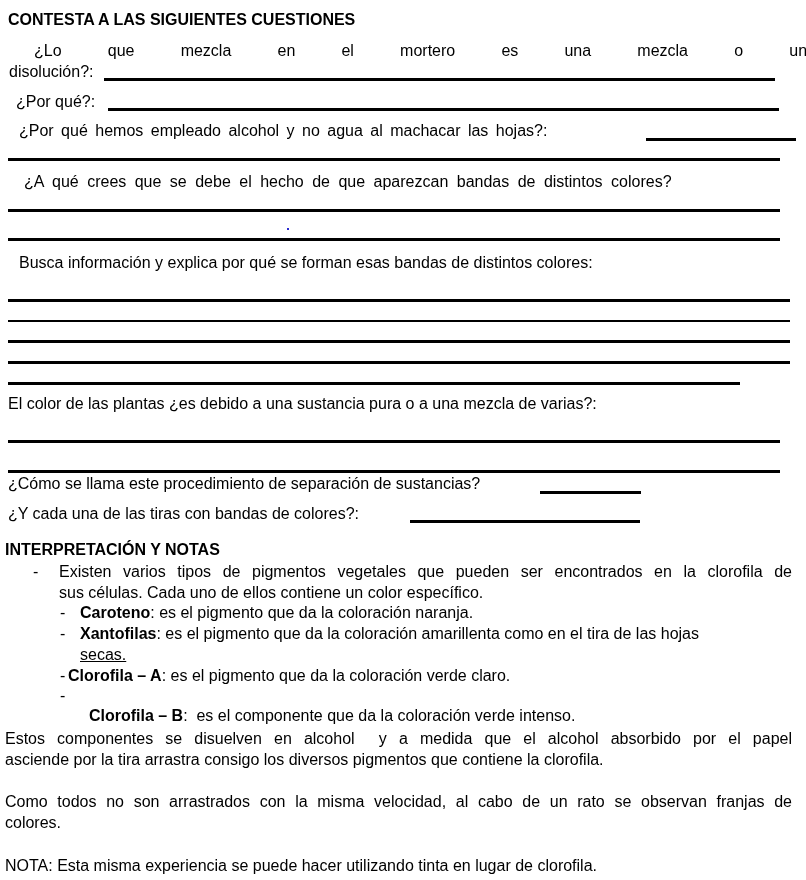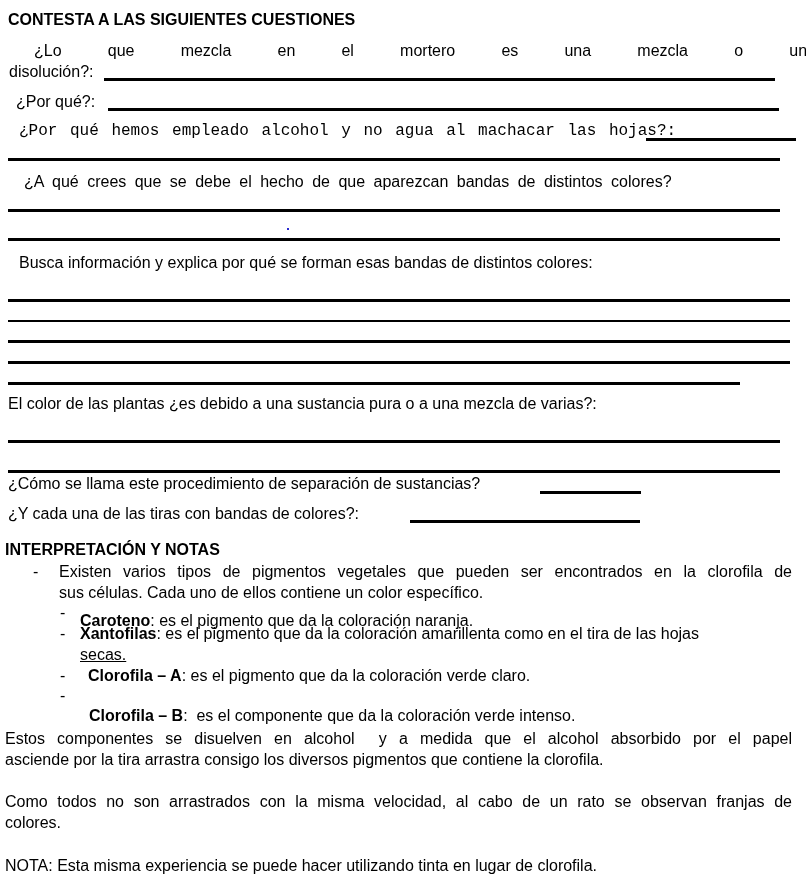--- a/index.html
+++ b/index.html
@@ -29,21 +29,21 @@
   <span>mezcla</span>
   <span>o</span>
   <span>una</span>
 </div>
 <div class="abs" style="left:9px; top:62px;">disolución?:</div>
 <div class="rule" style="left:104px; top:78px; width:671px;"></div>
 
 <div class="abs" style="left:16px; top:92px;">¿Por qué?:</div>
 <div class="rule" style="left:108px; top:108px; width:671px;"></div>
 
-<div class="abs" style="left:19px; top:121px; word-spacing:3px;font-family:Liberation Mono, monospace;">¿Por qué hemos empleado alcohol y no agua al machacar las hojas?:</div>
+<div class="abs" style="left:19px; top:121px; word-spacing:3px;">¿Por qué hemos empleado alcohol y no agua al machacar las hojas?:</div>
 <div class="rule" style="left:646px; top:138px; width:150px;"></div>
 <div class="rule" style="left:8px; top:158px; width:772px;"></div>
 
 <div class="abs" style="left:24px; top:172px; word-spacing:4px;">¿A qué crees que se debe el hecho de que aparezcan bandas de distintos colores?</div>
 <div class="rule" style="left:8px; top:209px; width:772px;"></div>
 <div class="dot" style="left:287px; top:228px;"></div>
 <div class="rule" style="left:8px; top:238px; width:772px;"></div>
 
 <div class="abs" style="left:19px; top:253px;">Busca información y explica por qué se forman esas bandas de distintos colores:</div>
 <div class="rule" style="left:8px; top:299px; width:782px;"></div>
@@ -62,32 +62,32 @@
 <div class="abs" style="left:8px; top:504px;">¿Y cada una de las tiras con bandas de colores?:</div>
 <div class="rule" style="left:410px; top:520px; width:230px;"></div>
 
 <div class="abs bold" style="left:5px; top:540px;">INTERPRETACIÓN Y NOTAS</div>
 
 <div class="abs" style="left:33px; top:562px;">-</div>
 <div class="abs justify-text" style="left:59px; top:562px; width:733px; white-space:normal; text-align:justify; text-align-last:justify;">Existen varios tipos de pigmentos vegetales que pueden ser encontrados en la clorofila de</div>
 <div class="abs" style="left:59px; top:583px;text-align:center;">sus células. Cada uno de ellos contiene un color específico.</div>
 
 <div class="abs" style="left:60px; top:603px;">-</div>
-<div class="abs" style="left:80px; top:603px;margin-top:8px;">
+<div class="abs" style="left:80px; top:603px;">
   <span class="bold">Caroteno</span><span>: es el pigmento que da la coloración naranja.</span>
 </div>
 
 <div class="abs" style="left:60px; top:624px;">-</div>
 <div class="abs" style="left:80px; top:624px; width:712px; display:flex; justify-content:space-between;">
   <span><span class="bold">Xantofilas</span><span>: es el pigmento que da la coloración amarillenta como en el tira de las hojas</span></span>
 </div>
 <div class="abs" style="left:80px; top:645px;text-decoration:underline;">secas.</div>
 
 <div class="abs" style="left:60px; top:666px;">-</div>
-<div class="abs" style="left:88px; top:666px;">
+<div class="abs" style="left:68px; top:666px;">
   <span class="bold">Clorofila – A</span><span>: es el pigmento que da la coloración verde claro.</span>
 </div>
 
 <div class="abs" style="left:60px; top:686px;">-</div>
 <div class="abs" style="left:80px; top:686px; white-space:pre;">
   <span class="bold">Clorofila – B</span><span>:  es el componente que da la coloración verde intenso.</span>
 </div>
 
 <div class="abs" style="left:5px; top:729px; width:787px; white-space:pre; text-align:justify; text-align-last:justify;">Estos componentes se disuelven en alcohol  y a medida que el alcohol absorbido por el papel</div>
 <div class="abs" style="left:5px; top:750px;">asciende por la tira arrastra consigo los diversos pigmentos que contiene la clorofila.</div>

